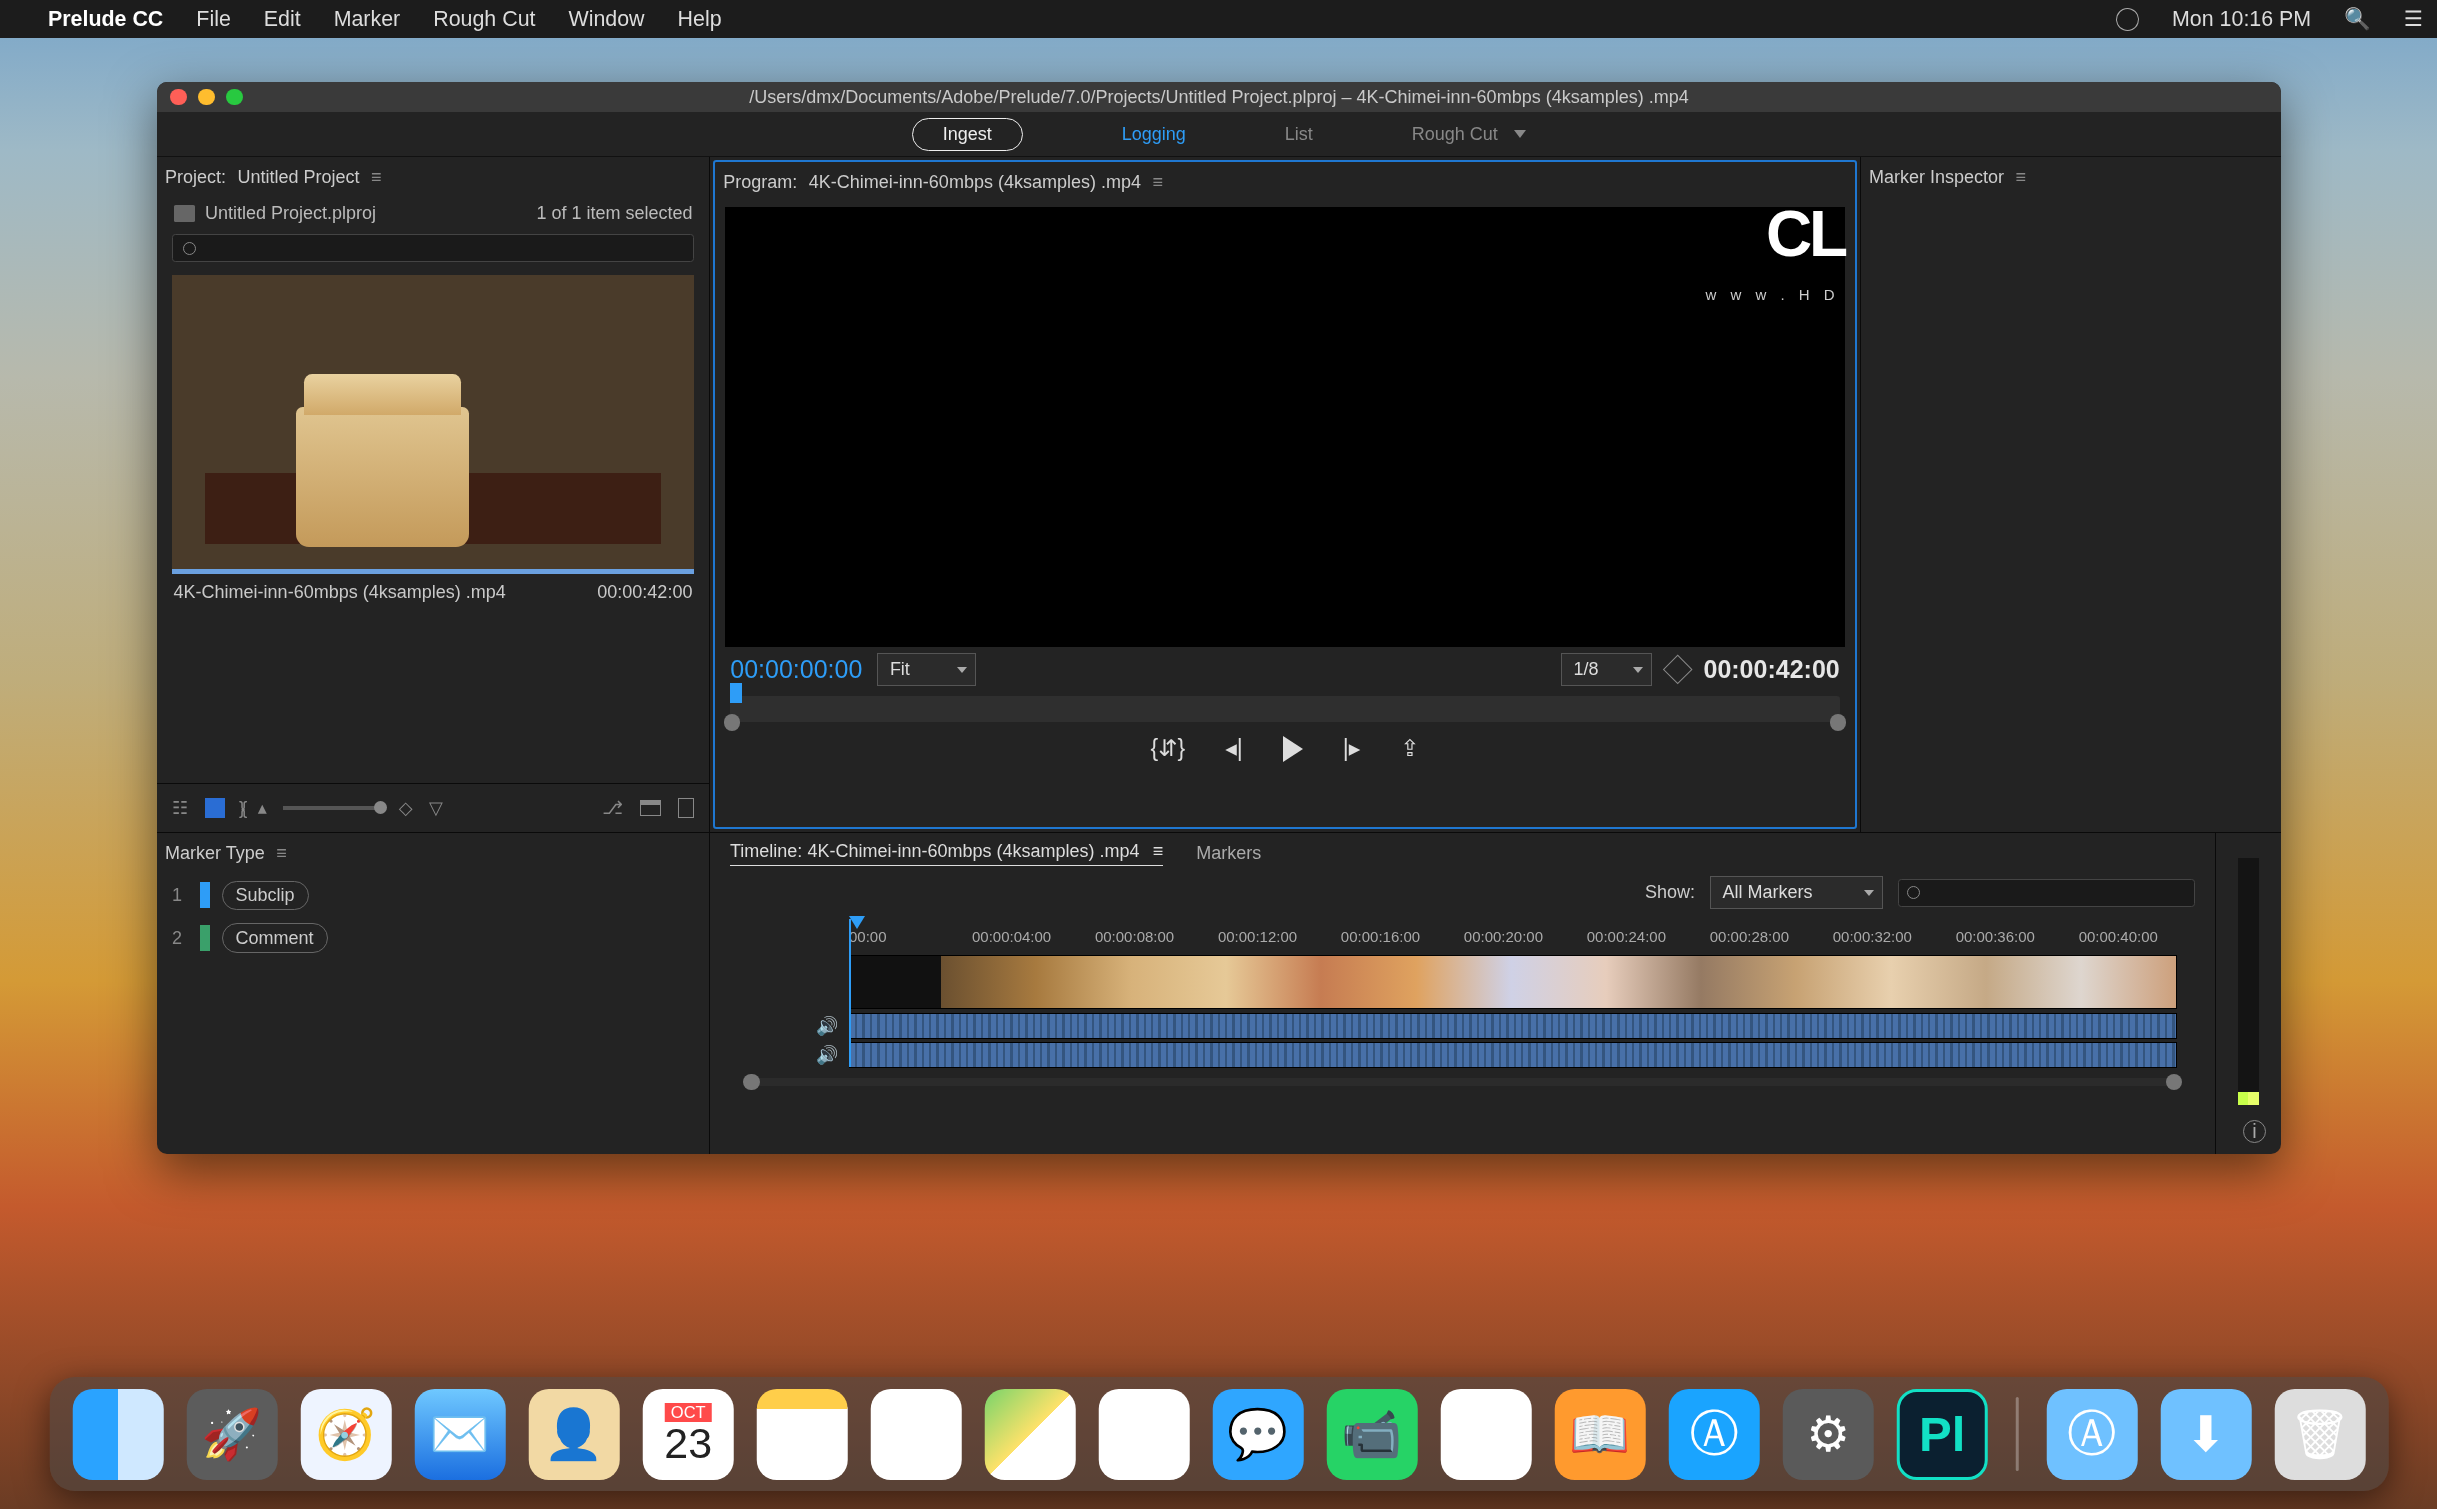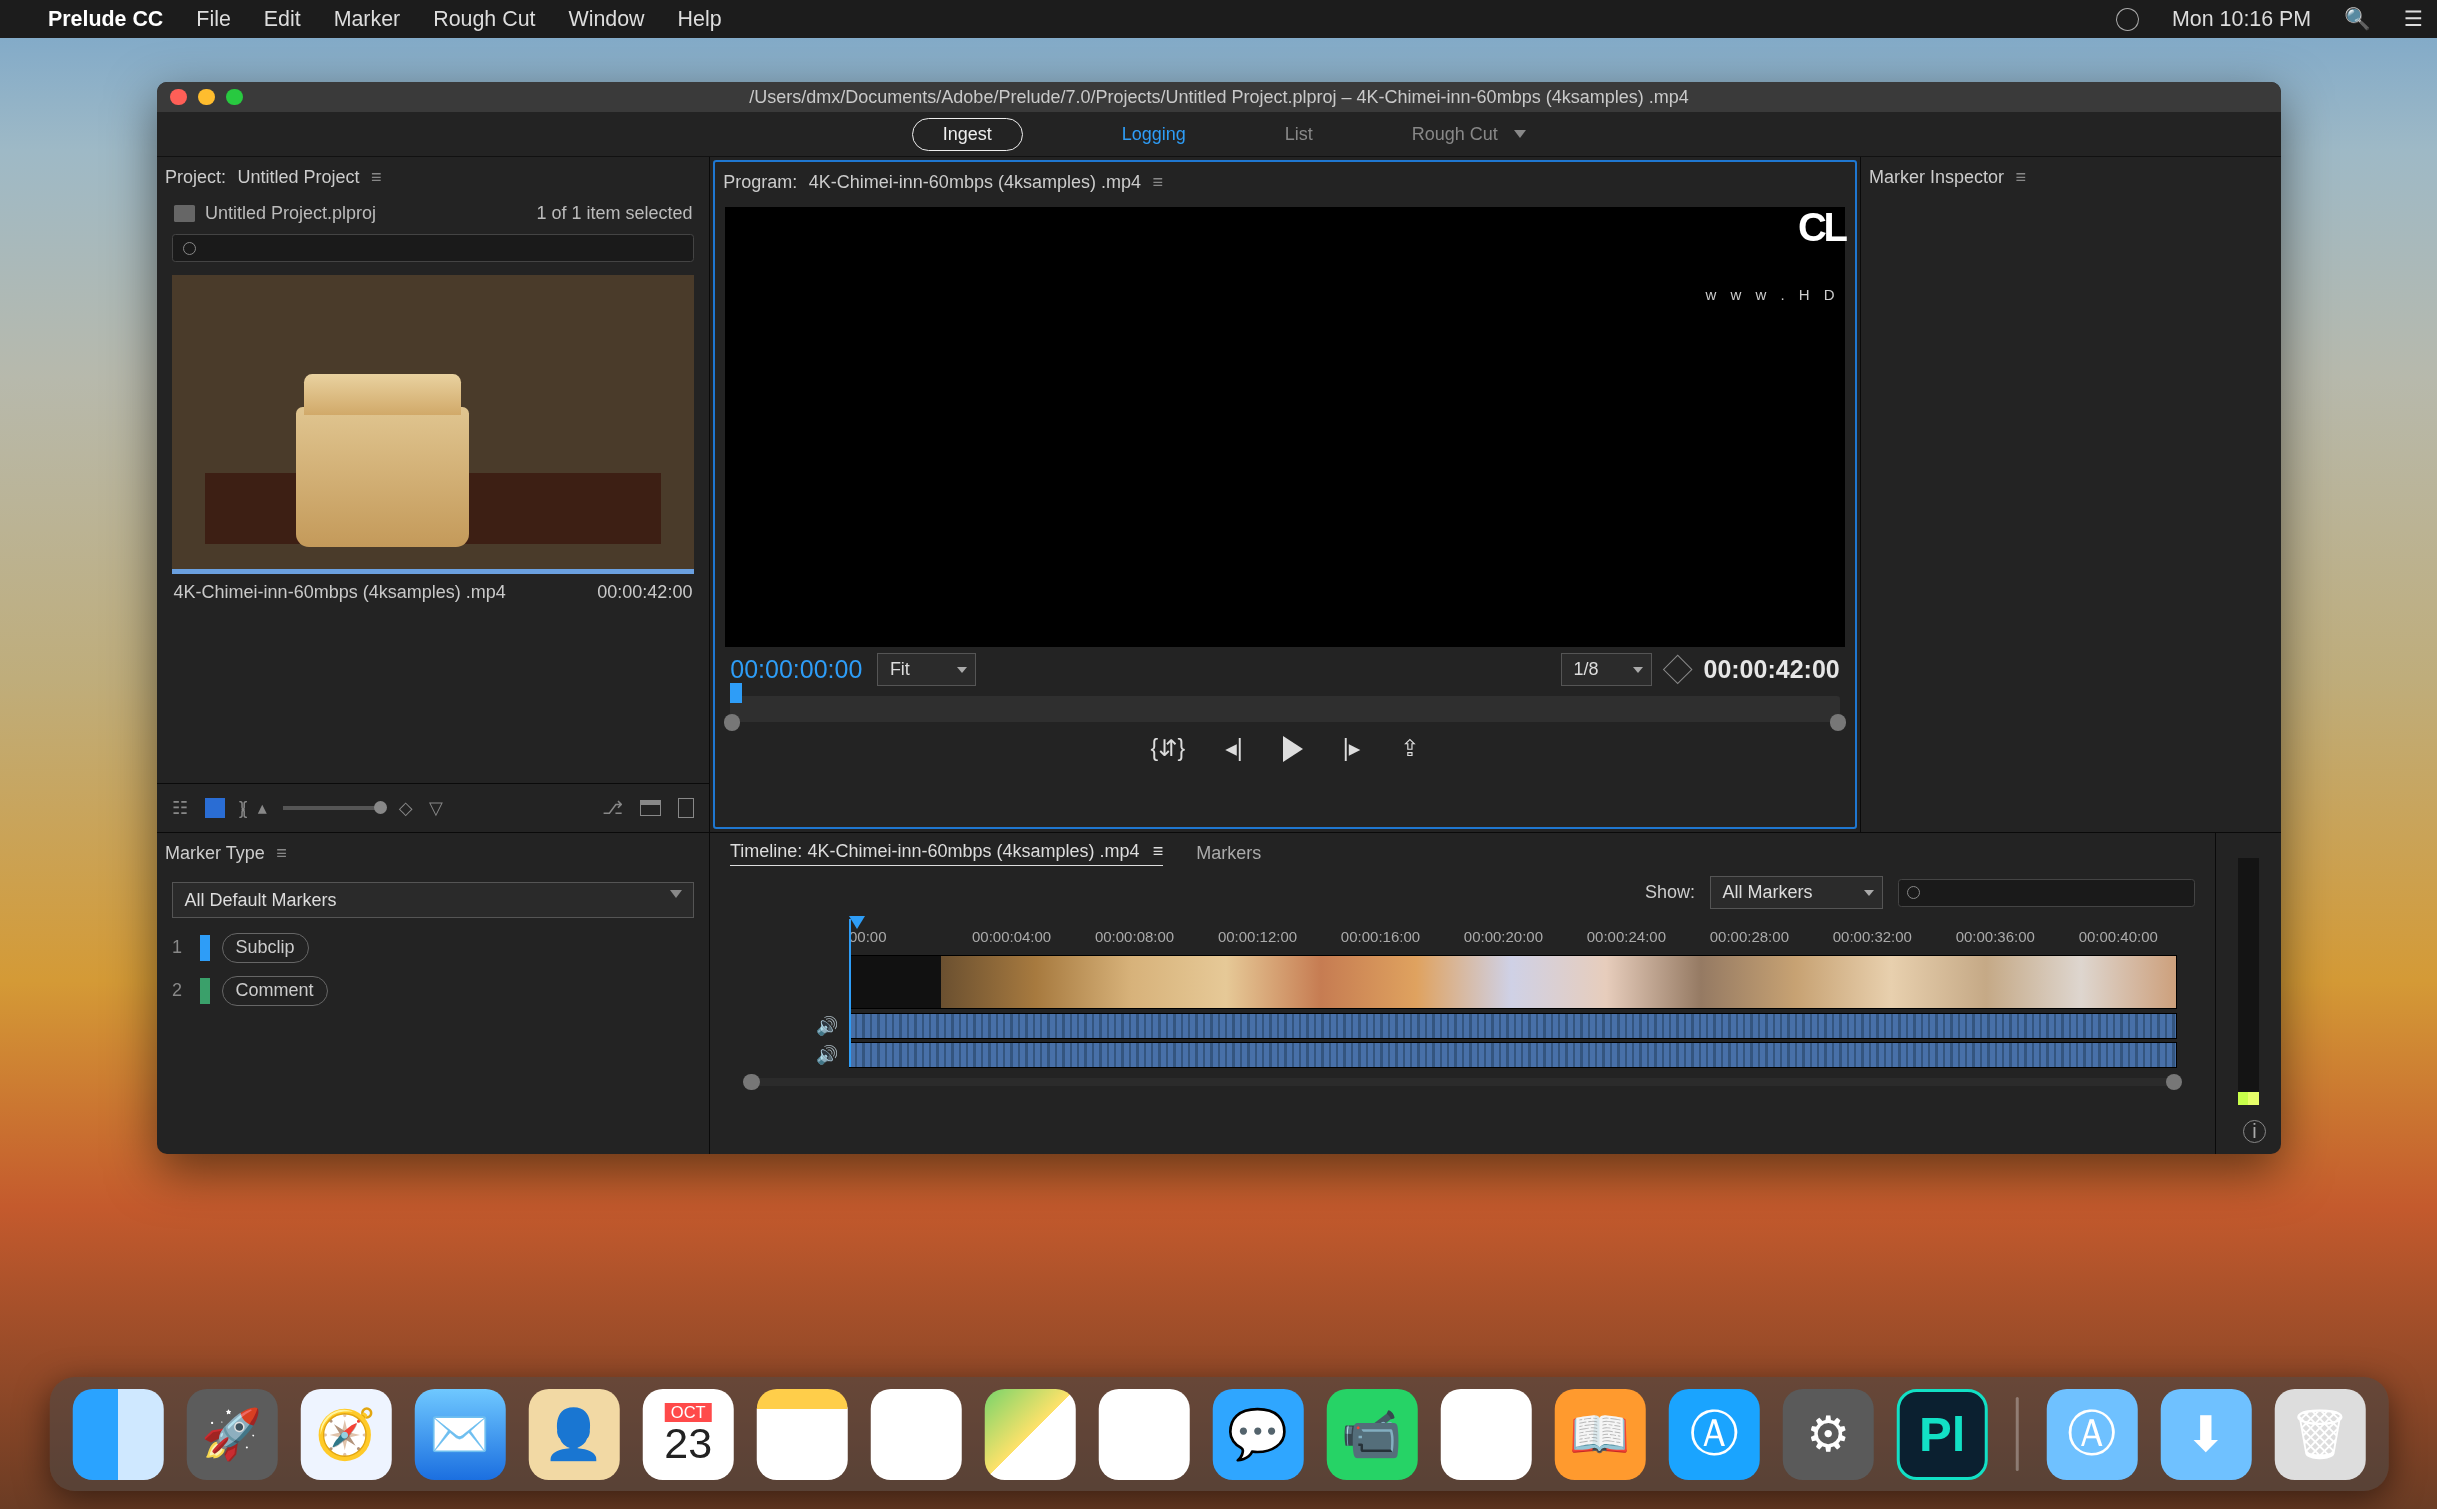--- a/index.html
+++ b/index.html
@@ -56,21 +56,21 @@
   .proj-footer .sq { width:20px;height:20px;background:#2a6dd4; }
   .proj-footer .spacer { flex:1; }
   .slider-track { width:99px; height:3.3px; background:#555; position:relative; }
   .slider-thumb { position:absolute; right:-5px; top:-5px; width:13px;height:13px;border-radius:50%;background:#888; }
   .folder-ic{ width:21.4px;height:16.5px;border:1.6px solid #888;border-top-width:5px; }
   .trash-ic{ width:16.5px;height:20px;border:1.6px solid #888; }
 
   
   .program-panel { grid-row:1; grid-column:2; border:2.5px solid #1f77d0; margin:3.3px; border-radius:3.3px; padding-bottom:5px; display:flex; flex-direction:column; }
   .monitor { margin:3.3px 10px 0 10px; background:#000; height:440px; position:relative; }
-  .monitor .watermark { position:absolute; right:0; top:8.2px; color:#fff; font-weight:800; font-size:40px; letter-spacing:-3.3px; line-height:0.6;}
+  .monitor .watermark { position:absolute; right:0; top:8.2px; color:#fff; font-weight:800; font-size:64px; letter-spacing:-3.3px; line-height:0.6;}
   .monitor .wm2{ position:absolute; right:5px; top:79px; color:#ccc; font-size:15px; letter-spacing:5px; }
   .tc-row { display:flex; align-items:center; gap:15px; padding:6.6px 15px; color:#ccc; font-size:21.4px; }
   .tc-blue { color:#2e9df7; font-weight:400; font-size:25px; }
   .dropdown { background:#2b2b2b; border:0.8px solid #555; color:#ddd; padding:5px 30px 5px 11.5px; font-size:18px; position:relative; }
   .dropdown:after{ content:""; position:absolute; right:8.2px; top:50%; transform:translateY(-50%); border-left:5px solid transparent;border-right:5px solid transparent;border-top:6.6px solid #aaa;}
   .wrench { width:21.4px;height:21.4px;border:1.6px solid #888;transform:rotate(45deg); }
   .scrubber { margin:3.3px 15px 8.2px 15px; height:26px; background:#2f2f2f; position:relative; border-radius:3.3px;}
   .scrubber .head { position:absolute; left:0; top:-13px; width:11.5px;height:20px;background:#2e9df7; }
   .scrubber .ball-l{ position:absolute; left:-6.6px; top:18px; width:16.5px;height:16.5px;border-radius:50%;background:#777;}
    .scrubber .ball-r{ position:absolute; right:-6.6px; top:18px; width:16.5px;height:16.5px;border-radius:50%;background:#777;}
@@ -270,24 +270,20 @@
         <span>Marker Inspector</span>
         <span class="ham">≡</span>
       </div>
     </div>
 
     <div class="bottom-left">
       <div class="panel-title">
         <span>Marker Type</span>
         <span class="ham">≡</span>
       </div>
-      <div class="all-markers">
-        <span>All Default Markers</span>
-          <span class="chevron"></span>
-      </div>
       <div class="mk-item">
         <span class="num">1</span>
         <div class="mk-swatch sub"></div>
         <span class="pill">Subclip</span>
       </div>
       <div class="mk-item">
         <span class="num">2</span>
         <div class="mk-swatch cmt"></div>
         <span class="pill">Comment</span>
       </div>

